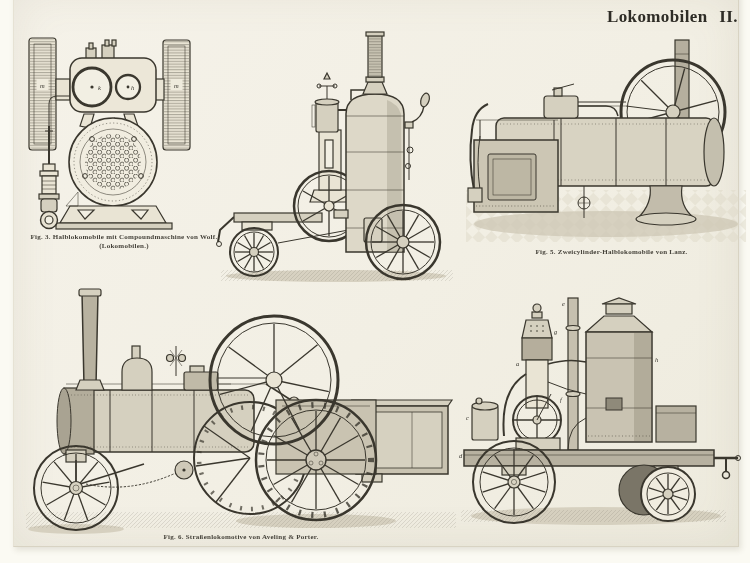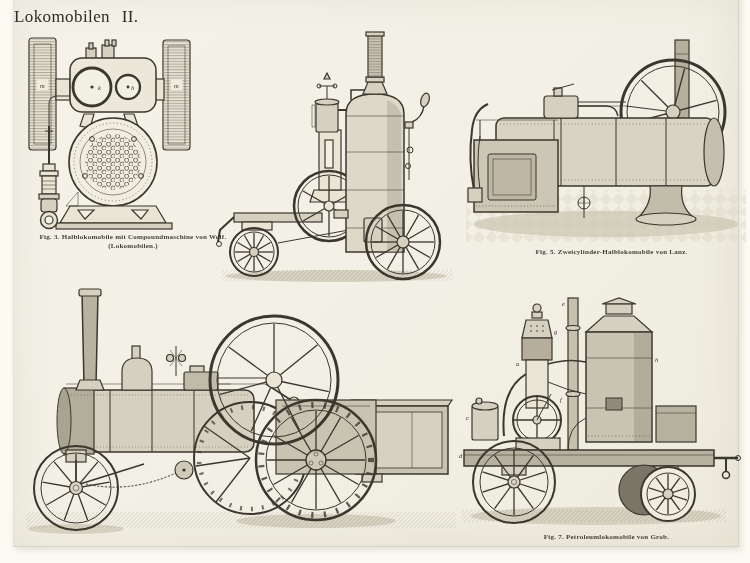--- a/index.html
+++ b/index.html
@@ -9,21 +9,21 @@
     font-family:"Liberation Serif", serif;
   }
   .plate{
     position:absolute;left:13px;top:-8px;width:724px;height:554px;
     background:linear-gradient(135deg,#f5f2e9 0%,#f2efe4 55%,#eeebde 100%);
     border-right:1px solid #d8d3c3;border-bottom:1px solid #d8d3c3;border-left:1px solid #e6e2d4;
     box-shadow:inset 0 0 46px rgba(120,110,80,.10), 2px 3px 6px rgba(80,70,40,.14);
   }
   .title{
     position:absolute;left:0;right:0;top:15px;margin:0;
-    text-align:left;font-size:17px;font-weight:normal;letter-spacing:.4px;word-spacing:7px;
+    text-align:right;font-size:17px;font-weight:bold;letter-spacing:.4px;word-spacing:7px;
     color:#2e2c26;
   }
   .fig{position:absolute;margin:0;padding:0;}
   .fig svg{display:block;overflow:visible;}
   .caption{
     position:absolute;text-align:center;
     font-size:7px;font-weight:bold;letter-spacing:.25px;line-height:8.5px;color:#45423a;
   }
   
   .s05{stroke:#3a372e;stroke-width:.55;fill:none}
@@ -137,21 +137,21 @@
         <line x1="26" y1="155" x2="40" y2="155" class="s05"></line>
         <line x1="26" y1="159" x2="40" y2="159" class="s05"></line>
         <rect x="23" y="164" width="20" height="5" class="fmid"></rect>
         <rect x="25" y="169" width="16" height="13" rx="3" class="fmid"></rect>
         <circle cx="33" cy="190" r="8.5" fill="#e7e2d2" stroke="#3a372e" stroke-width="1.4"></circle>
         <circle cx="33" cy="190" r="4" class="fpaper" stroke-width=".8"></circle>
         <polygon points="50,176 62,162 62,176" class="s05"></polygon>
       </g>
     </svg>
   </figure>
-  <figcaption class="caption" style="left:14px;top:241px;width:210px">
+  <figcaption class="caption" style="left:5px;top:241px;width:210px">
     <div>Fig. 3. Halblokomobile mit Compoundmaschine von Wolf.</div>
     <div>(Lokomobilen.)</div>
   </figcaption>
 
   <figure class="fig" style="left:202px;top:38px">
     <svg width="245" height="255" viewBox="0 0 245 255">
 
       <ellipse cx="120" cy="246" rx="110" ry="6" class="shadow"></ellipse>
       <rect x="5" y="240" width="232" height="11" fill="url(#hD)" class="hatchband"></rect>
 
@@ -446,20 +446,21 @@
             <line y2="-34" class="sp" transform="rotate(320)"></line>
         </g>
         <circle cx="50" cy="200" r="6.5" fill="#d8d3c2" stroke="#3a372e" stroke-width="1.2"></circle>
         <circle cx="50" cy="200" r="3" class="s05"></circle>
         <path d="M60 196 Q105 206 152 184" class="s1" stroke-dasharray="2.2 1.6" stroke-width="1.3"></path>
         <circle cx="158" cy="182" r="9" fill="#cfc9b8" stroke="#3a372e" stroke-width="1.2"></circle>
         <circle cx="158" cy="182" r="1.6" fill="#3a372e"></circle>
       </g>
     </svg>
   </figure>
+  <figcaption class="caption" style="left:12px;top:541px;width:430px">Fig. 6. Straßenlokomotive von Aveling &amp; Porter.</figcaption>
 
   <figure class="fig" style="left:442px;top:306px">
     <svg width="285" height="232" viewBox="0 0 285 232">
 
       <ellipse cx="140" cy="218" rx="125" ry="9" class="shadow" opacity=".6"></ellipse>
       <rect x="5" y="212" width="265" height="12" fill="url(#hD)" class="hatchband"></rect>
 
       <g>
         <rect x="112" y="0" width="10" height="152" fill="#c6c0af" stroke="#3a372e" stroke-width="1.2"></rect>
         <ellipse cx="117" cy="96" rx="7" ry="2.5" class="fmid" stroke-width=".8"></ellipse>
@@ -565,15 +566,14 @@
 
       <text x="106" y="8" class="lbl">e</text>
       <text x="98" y="36" class="lbl">g</text>
       <text x="60" y="68" class="lbl">a</text>
       <text x="104" y="104" class="lbl">f</text>
       <text x="10" y="122" class="lbl">c</text>
       <text x="3" y="160" class="lbl">d</text>
       <text x="199" y="64" class="lbl">h</text>
     </svg>
   </figure>
-  <figcaption class="caption" style="left:450px;top:541px;width:285px">Fig. 7. Petroleumlokomobile von Grob.</figcaption>
 
 </div>
 
 </body></html>

